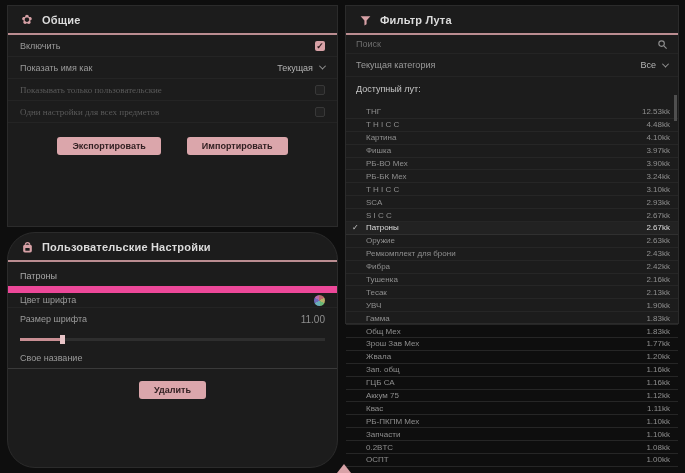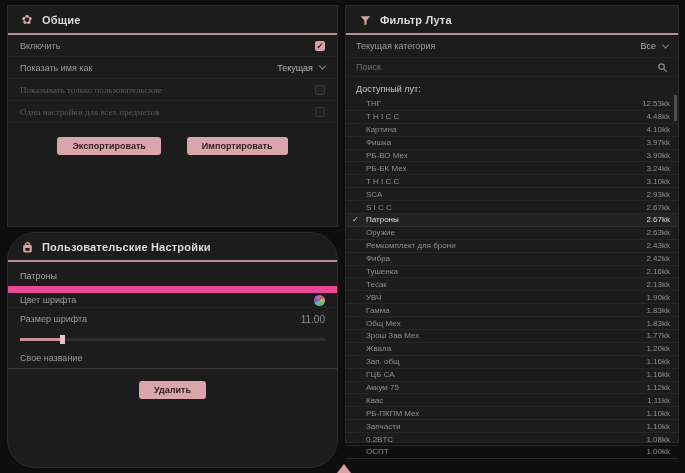--- a/index.html
+++ b/index.html
@@ -5,21 +5,21 @@
   * { box-sizing: border-box; }
   html,body { margin:0; padding:0; }
   body {
     width:685px; height:473px; position:relative; overflow:hidden;
     background:#0e0e0e; color:#9b9b9b;
     font-family:"Liberation Sans", sans-serif;
   }
   .panel { position:absolute; background:#1c1c1c; border:1px solid #2b2b2b; }
   #panel-general { left:7px;  top:5px;   width:331px; height:222px; }
   #panel-custom  { left:7px;  top:232px; width:331px; height:236px;border-radius:28px; }
-  #panel-loot    { left:345px; top:5px;  width:334px; height:438px; }
+  #panel-loot    { left:345px; top:5px;  width:334px; height:319px; }
 
   .panel-header { display:flex; align-items:center; gap:8px; padding:7px 12px 6px; }
   .panel-title { font-size:11px; font-weight:bold; color:#dcdcdc; letter-spacing:.2px; }
   .hicon { width:14px; height:14px; display:flex; align-items:center; justify-content:center;
            color:#d7a1a6; font-size:13px; line-height:14px; flex:0 0 auto; }
   .header-line { height:2px; background:#d7a1a6; opacity:.85; }
 
   .row { display:flex; align-items:center; justify-content:space-between;
          padding:0 12px; height:22px; border-bottom:1px solid #242424; font-size:9px; color:#9b9b9b; }
   .row:last-of-type { border-bottom:1px solid #242424; }
@@ -54,21 +54,21 @@
   
   .frow { display:flex; align-items:center; justify-content:space-between;
           padding:0 10px; font-size:9px; border-bottom:1px solid #242424; }
   #cat-row { height:23px; }
   #search-row { height:19px; }
   .search-input { flex:1; background:transparent; border:none; color:#cfcfcf;
                   font-size:9px; font-family:inherit; padding:0; }
   .search-input::placeholder { color:#6e6e6e; }
   .list-label { font-size:9px; color:#c6c6c6; padding:7px 10px 4px; }
 
-  .loot-list { position:relative; }
+  .loot-list { position:relative;margin-top:8px; }
   .litem { display:flex; align-items:center; height:12.9px; padding:0 8px 0 20px;
            border-bottom:1px solid #262626; font-size:8px; color:#8f8f8f; position:relative; }
   .litem .ck { position:absolute; left:6px; top:1px; font-size:8px; color:#cccccc; display:none; }
   .litem .nm { flex:1; white-space:nowrap; overflow:hidden; }
   .litem .vl { flex:0 0 auto; }
   .litem.checked { color:#dedede; background:#222222; border-color:#303030; }
   .litem.checked .ck { display:block; }
 
   .scroll-thumb { position:absolute; right:1px; top:89px; width:3px; height:26px; background:#4f4f4f; }
 
@@ -161,38 +161,38 @@
   <div class="panel-header">
     <span class="hicon">
       <svg width="13" height="13" viewBox="0 0 24 24">
         <path d="M3 4h18l-7 8v7l-4 2v-9z" fill="#d7a1a6"></path>
       </svg>
     </span>
     <span class="panel-title">Фильтр Лута</span>
   </div>
   <div class="header-line"></div>
 
-  <div class="frow" id="cat-row">
-    <span>Текущая категория</span>
-    <span class="dropdown">
-      <span>Все</span>
-      <span class="chev"></span>
-    </span>
-  </div>
-
   <div class="frow" id="search-row">
     <input class="search-input" type="text" placeholder="Поиск" style="">
     <span>
       <svg width="11" height="11" viewBox="0 0 24 24" fill="none">
         <circle cx="10" cy="10" r="6" stroke="#8f8f8f" stroke-width="2.5"></circle>
         <path d="M15 15l6 6" stroke="#8f8f8f" stroke-width="2.5"></path>
       </svg>
     </span>
   </div>
 
+  <div class="frow" id="cat-row">
+    <span>Текущая категория</span>
+    <span class="dropdown">
+      <span>Все</span>
+      <span class="chev"></span>
+    </span>
+  </div>
+
   <div class="list-label">Доступный лут:</div>
 
   <div class="loot-list" id="loot-list">
       <div class="litem">
 
     <span class="nm">ТНГ</span>
     <span class="vl">12.53kk</span>
   </div>
       <div class="litem">
 

